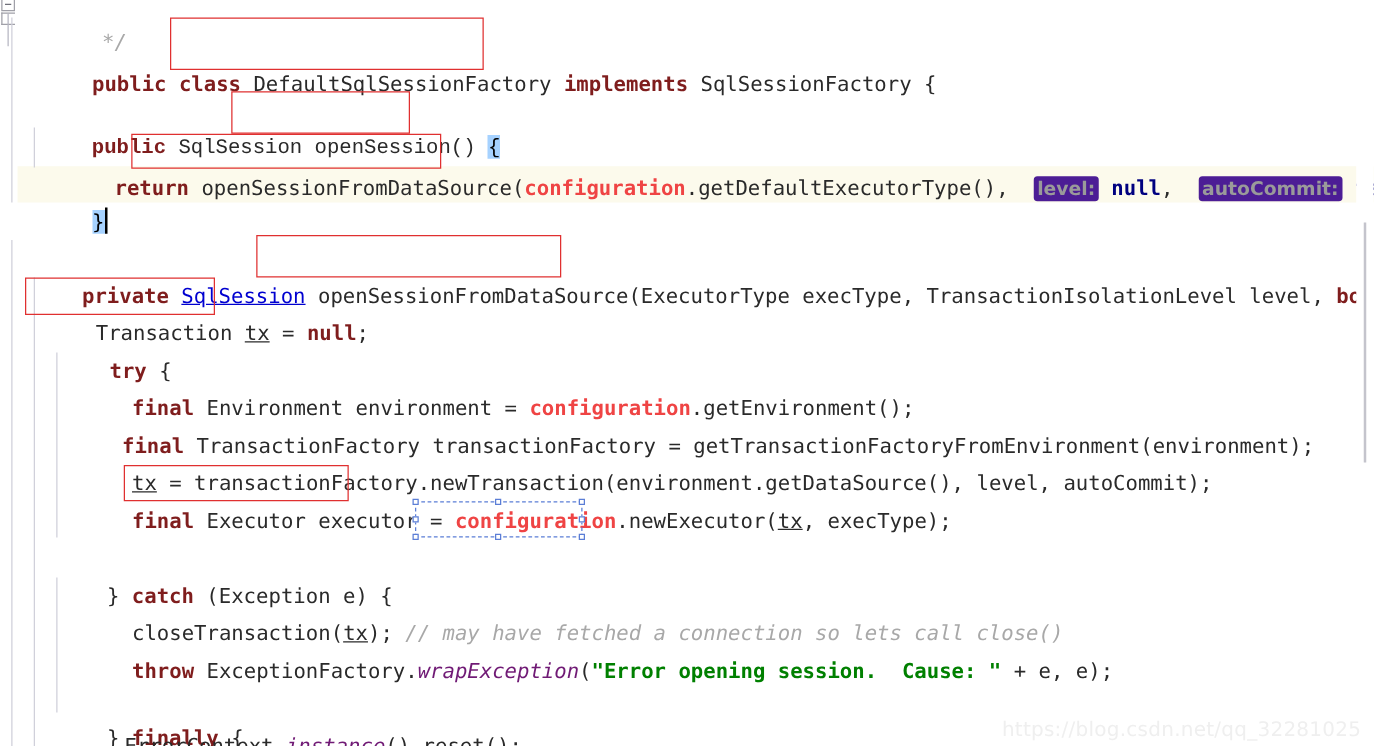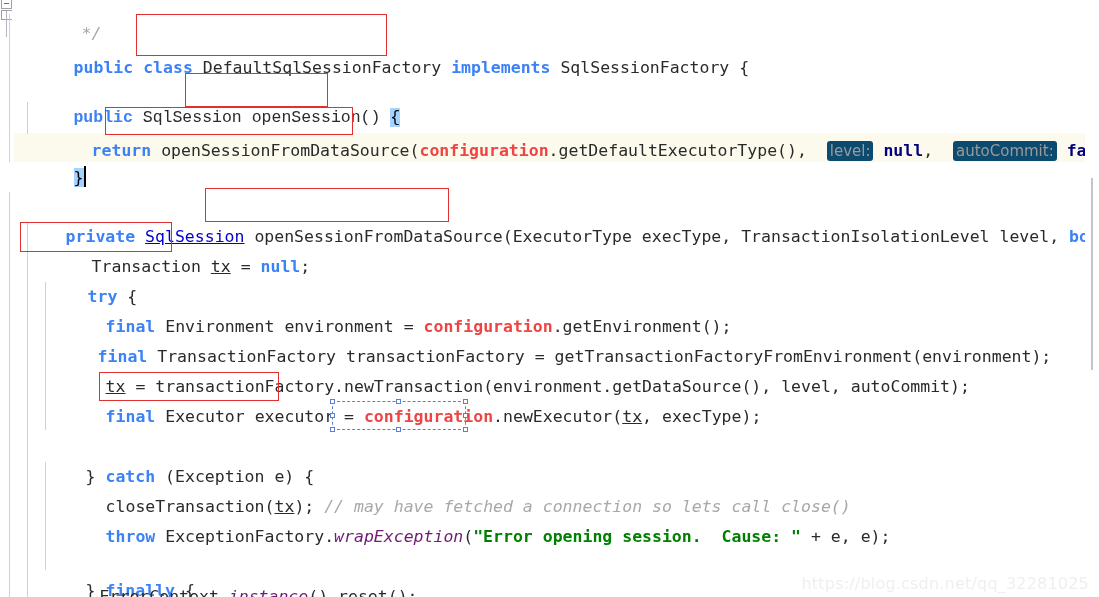--- a/index.html
+++ b/index.html
@@ -84,37 +84,37 @@
     font-family: "DejaVu Sans Mono", "Liberation Mono", monospace;
   }
   .ln {
     position: absolute;
     white-space: pre;
     height: 30px;
     line-height: 30px;
   }
 
   
-  .kw       { color: #3b82f6; font-weight: bold; }
+  .kw       { color: #7f1d1d; font-weight: bold; }
   .plain    { color: #2a2a2a; }
   .field    { color: #ef4444; font-weight: bold; }
   .str      { color: #008000; font-weight: bold; }
   .cmt      { color: #a8a8a8; font-style: italic; }
   .stat     { color: #701a75; font-style: italic; }
   .lnk      { color: #0000d0; text-decoration: underline; }
   .uline    { color: #2a2a2a; text-decoration: underline; }
   .num      { color: #000080; font-weight: bold; }
 
   
   .hint {
-    background: #0c4a6e;
+    background: #4c1d95;
     color: #9a9a9a;
     font-family: "DejaVu Sans", "Liberation Sans", sans-serif;
     font-size: 15px;
-    font-weight: normal;
+    font-weight: bold;
     border-radius: 3px;
     padding: 1px 3px;
   }
 
   
   .sel {
     background: #a6d2ff;
   }
   .caret {
     display: inline-block;
@@ -227,21 +227,21 @@
     <div class="ln" style="left:14px; top:133px;">
       <span class="sel">}</span><span class="caret"></span>
     </div>
 
     
     <div class="ln" style="left:6px; top:192px;">
       <span class="kw">private</span><span class="plain"> </span><span class="lnk">SqlSession</span><span class="plain"> </span><span class="plain">openSessionFromDataSource</span><span class="plain">(</span><span class="plain">ExecutorType</span><span class="plain"> </span><span class="plain">execType</span><span class="plain">, </span><span class="plain">TransactionIsolationLevel</span><span class="plain"> </span><span class="plain">level</span><span class="plain">, </span><span class="kw">boolean</span>
     </div>
 
     
-    <div class="ln" style="left:32px; top:222px;">
+    <div class="ln" style="left:17px; top:222px;">
       <span class="plain">Transaction</span><span class="plain"> </span><span class="uline">tx</span><span class="plain"> = </span><span class="kw">null</span><span class="plain">;</span>
     </div>
 
     
     <div class="ln" style="left:28px; top:252px;">
       <span class="kw">try</span><span class="plain"> {</span>
     </div>
 
     
     <div class="ln" style="left:46px; top:282px;">

